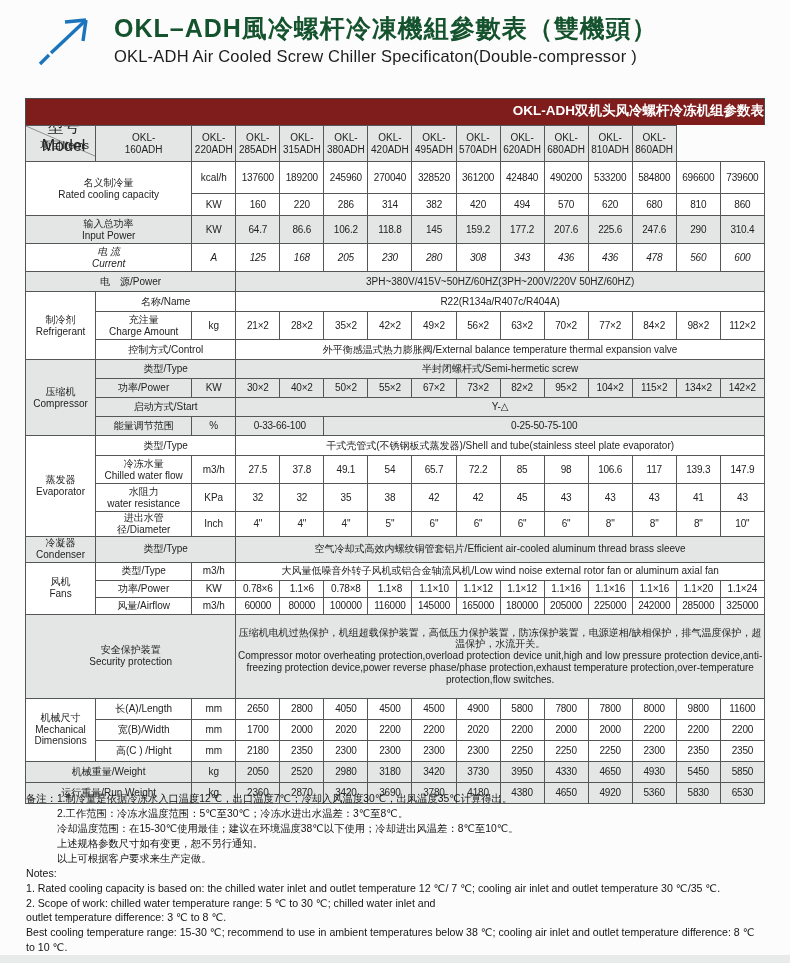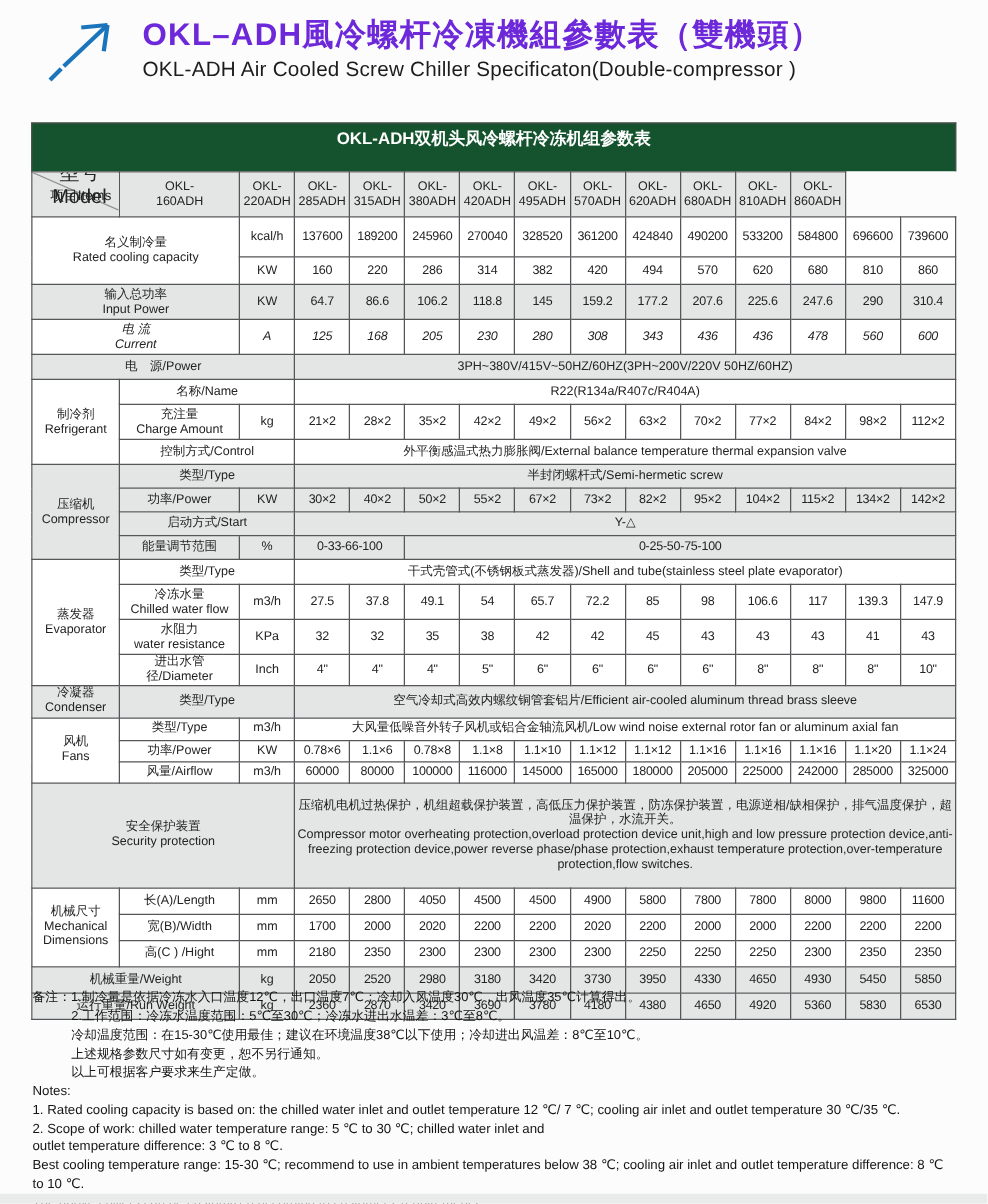--- a/index.html
+++ b/index.html
@@ -5,28 +5,28 @@
   html,body { margin:0; padding:0; }
   .page {
     width:790px; height:963px; position:relative; overflow:hidden;
     background:#fcfcfc; color:#1b1b1b;
     font-family:"Liberation Sans","DejaVu Sans",sans-serif;
   }
   
   .header { position:absolute; left:36px; top:12px; display:flex; align-items:flex-start; }
   .logo { width:62px; height:56px; flex:0 0 auto; }
   .titles { margin-left:16px; }
-  .title-zh { font-size:25px; font-weight:bold; letter-spacing:1px; color:#6d28d9; line-height:32px; }
+  .title-zh { font-size:25px; font-weight:bold; letter-spacing:1px; color:#14532d; line-height:32px; }
   .title-en { font-size:16.5px; color:#1c1c1c; margin-top:3px; letter-spacing:0.2px; }
 
   
   .table-wrap { position:absolute; left:25px; top:98px; width:740px; }
   .blue-bar {
-    height:39px; line-height:23px; background:#14532d; color:#ffffff;
-    text-align:center; font-size:13.5px; font-weight:bold;
+    height:27px; line-height:23px; background:#7f1d1d; color:#ffffff;
+    text-align:right; font-size:13.5px; font-weight:bold;
     border:1px solid #4b4c4e; border-bottom:none; box-sizing:border-box;
   }
   table.spec { border-collapse:collapse; width:740px; table-layout:fixed; }
   table.spec td {
     border:1px solid #55565a; text-align:center; vertical-align:middle;
     padding:0 1px; font-size:10px; line-height:1.18; color:#232323;
     overflow:hidden; word-break:break-word;
   }
   tr.g td { background:#e4e5e5; }
   tr.w td { background:#ffffff; }

